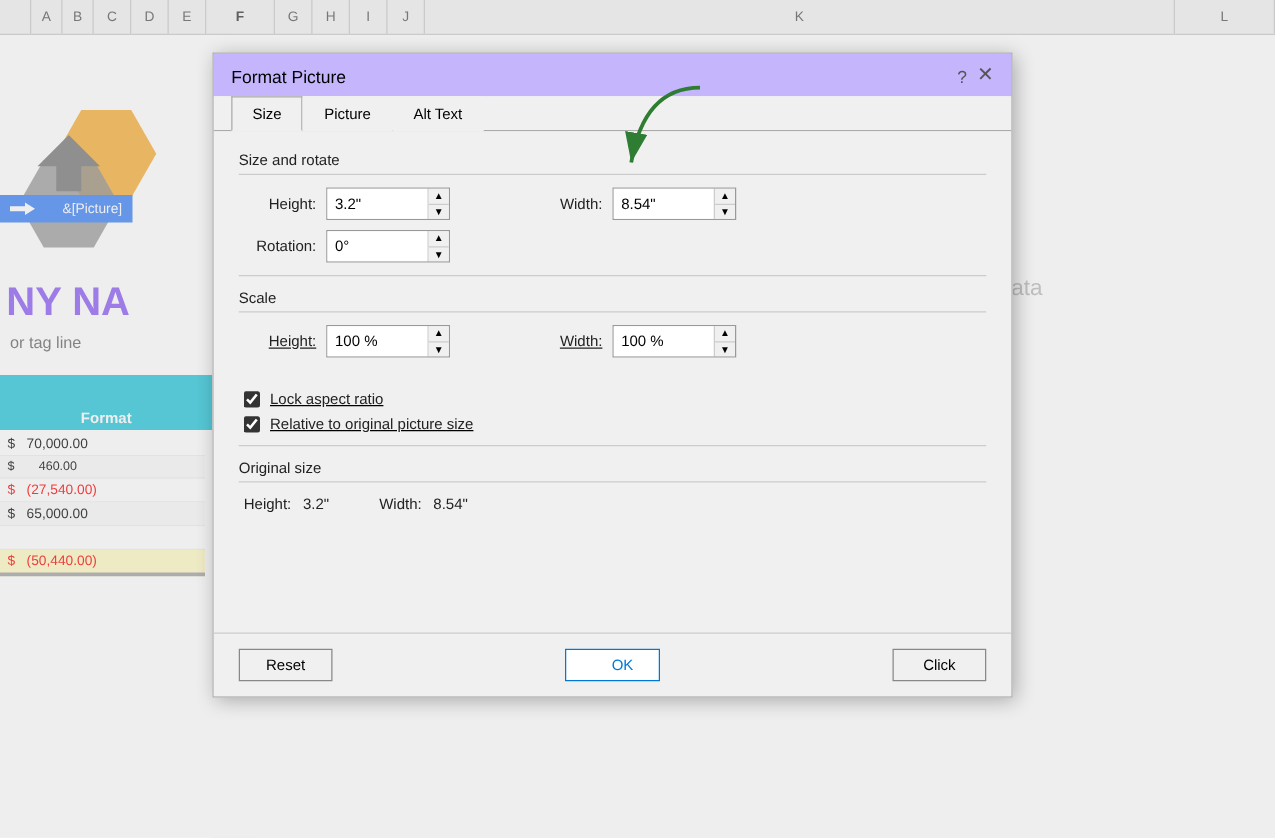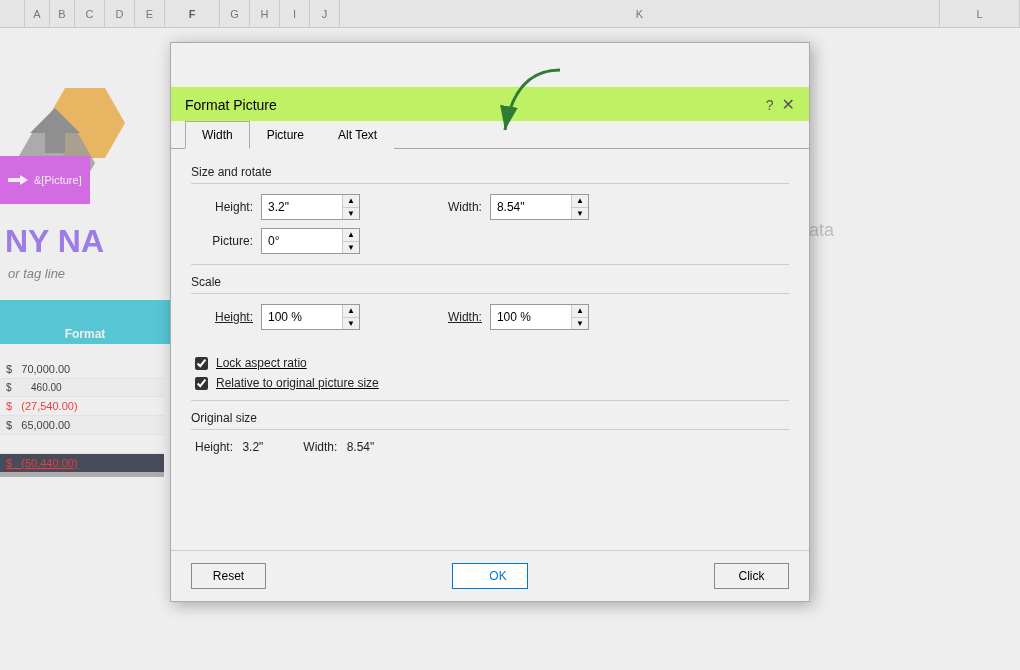--- a/index.html
+++ b/index.html
@@ -36,27 +36,26 @@
       position: absolute;
       top: 42px;
       left: 170px;
       width: 640px;
       background: #f0f0f0;
       border: 1px solid #aaa;
       box-shadow: 3px 3px 15px rgba(0,0,0,0.3);
     }
 
     .dialog-titlebar {
-      background: #bef264;
+      background: #c4b5fd;
       padding: 10px 14px 8px;
       display: flex;
       align-items: center;
       justify-content: space-between;
       border-bottom: none;
-      margin-top: 44px;
     }
 
     .dialog-title {
       font-size: 14px;
       font-weight: normal;
       color: #000;
     }
 
     .dialog-controls {
       display: flex;
@@ -285,40 +284,40 @@
   <svg width="140" height="140" style="position:absolute; top:50px; left:5px;">
 
     <polygon points="60,10 100,10 120,45 100,80 60,80 40,45" fill="#f5a623" opacity="0.9"></polygon>
 
     <polygon points="30,50 70,50 90,85 70,120 30,120 10,85" fill="#888" opacity="0.8"></polygon>
 
     <polygon points="50,30 75,55 60,55 60,75 40,75 40,55 25,55" fill="#777"></polygon>
   </svg>
 
   <div style="position:absolute; top:195px; left:5px; font-size:32px; font-weight:900; color:#8b5cf6;">NY NA</div>
-  <div style="position:absolute; top:238px; left:8px; font-size:13px; color:#666; font-style:italic;">or tag line</div>
-
-  <div style="position:absolute; top:128px; left:0; background:#d946ef; color:white; padding:18px 8px; font-size:11px; display:flex; align-items:center; gap:6px;">
+  <div style="position:absolute; top:238px; left:8px; font-size:13px; color:#666; ">or tag line</div>
+
+  <div style="position:absolute; top:128px; left:0; background:#3b82f6; color:white; padding:5px 8px; font-size:11px; display:flex; align-items:center; gap:22px;">
     <svg width="20" height="12" viewBox="0 0 20 12">
       <polygon points="0,4 12,4 12,1 20,6 12,11 12,8 0,8" fill="white"></polygon>
     </svg>
     <span>&amp;[Picture]</span>
   </div>
 
   <div style="position:absolute; top:272px; left:0; width:170px; height:24px; background:#26c6da;"></div>
 
   <div style="position:absolute; top:296px; left:0; width:170px; background:#26c6da; color:white; font-weight:bold; font-size:12px; padding:3px 8px; text-align:center;">Format</div>
 
-  <div style="position:absolute; top:332px; left:0; width:164px;">
+  <div style="position:absolute; top:318px; left:0; width:164px;">
     <div style="font-size:11px; padding:3px 6px; border-bottom:1px solid #eee; background:white;">$&nbsp;&nbsp;&nbsp;70,000.00</div>
     <div style="font-size:10px; padding:3px 6px; border-bottom:1px solid #eee; background:#f9f9f9;">$&nbsp;&nbsp;&nbsp;&nbsp;&nbsp;&nbsp;&nbsp;460.00</div>
     <div style="font-size:11px; padding:3px 6px; border-bottom:1px solid #eee; background:white; color:red;">$&nbsp;&nbsp;&nbsp;(27,540.00)</div>
     <div style="font-size:11px; padding:3px 6px; border-bottom:1px solid #eee; background:#f9f9f9;">$&nbsp;&nbsp;&nbsp;65,000.00</div>
     <div style="font-size:11px; padding:3px 6px; border-bottom:1px solid #eee; background:white;">&nbsp;</div>
-    <div style="font-size:11px; padding:3px 6px; border-bottom:5px solid #a3a3a3; background:#0f172a; color:red;text-decoration:underline;">$&nbsp;&nbsp;&nbsp;(50,440.00)</div>
+    <div style="font-size:11px; padding:3px 6px; border-bottom:3px solid #a3a3a3; background:#fef9c3; color:red;">$&nbsp;&nbsp;&nbsp;(50,440.00)</div>
   </div>
 </div>
 
 <div style="position:absolute; top:220px; left:700px; color:#bbb; font-size:18px;">Click to add data</div>
 
 <svg width="100" height="100" style="position:absolute; top:60px; left:475px; z-index:10;">
   <defs>
     <marker id="arrowhead" markerWidth="8" markerHeight="6" refX="8" refY="3" orient="auto">
       <polygon points="0 0, 8 3, 0 6" fill="#2e7d32"></polygon>
     </marker>
@@ -332,21 +331,21 @@
 
   <div class="dialog-titlebar">
     <span class="dialog-title">Format Picture</span>
     <div class="dialog-controls">
       <button class="dialog-btn-question">?</button>
       <button class="dialog-btn-close">✕</button>
     </div>
   </div>
 
   <div class="dialog-tabs">
-    <div class="tab active">Width</div>
+    <div class="tab active">Size</div>
     <div class="tab">Picture</div>
     <div class="tab">Alt Text</div>
   </div>
 
   <div class="dialog-body">
 
     <div class="section-title">Size and rotate</div>
 
     <div class="form-group-row">
 
@@ -367,21 +366,21 @@
           <input type="text" value="8.54&quot;" style="">
           <div class="spinner-btns">
             <button class="spinner-btn">▲</button>
             <button class="spinner-btn">▼</button>
           </div>
         </div>
       </div>
     </div>
 
     <div class="form-row" style="margin-top:6px;">
-      <span class="form-label">Picture:</span>
+      <span class="form-label">Rotation:</span>
       <div class="spinner-input">
         <input type="text" value="0°" style="">
         <div class="spinner-btns">
           <button class="spinner-btn">▲</button>
           <button class="spinner-btn">▼</button>
         </div>
       </div>
     </div>
 
     <hr class="divider">

